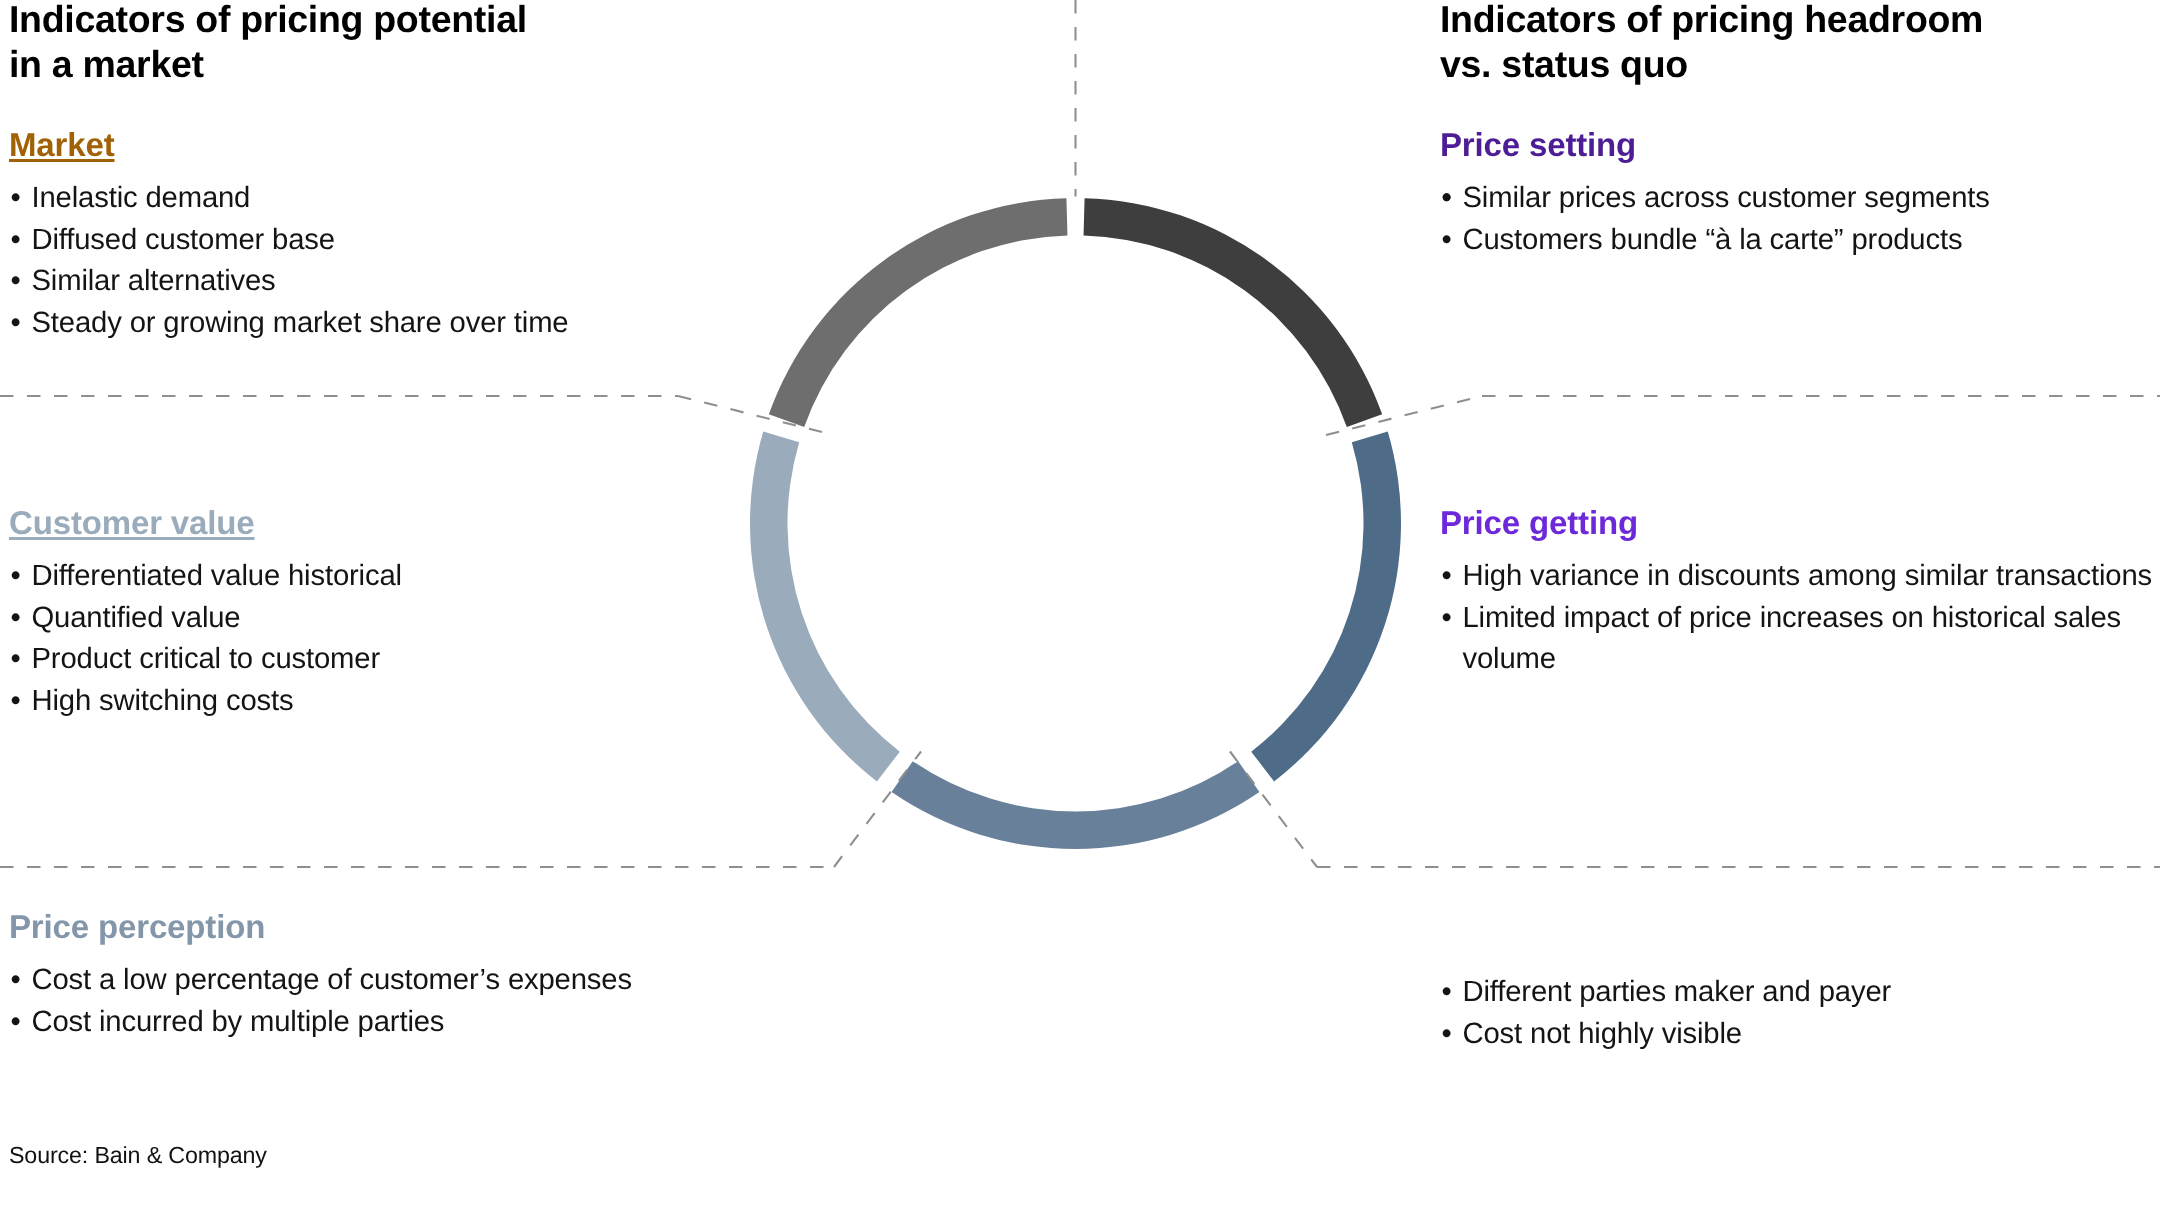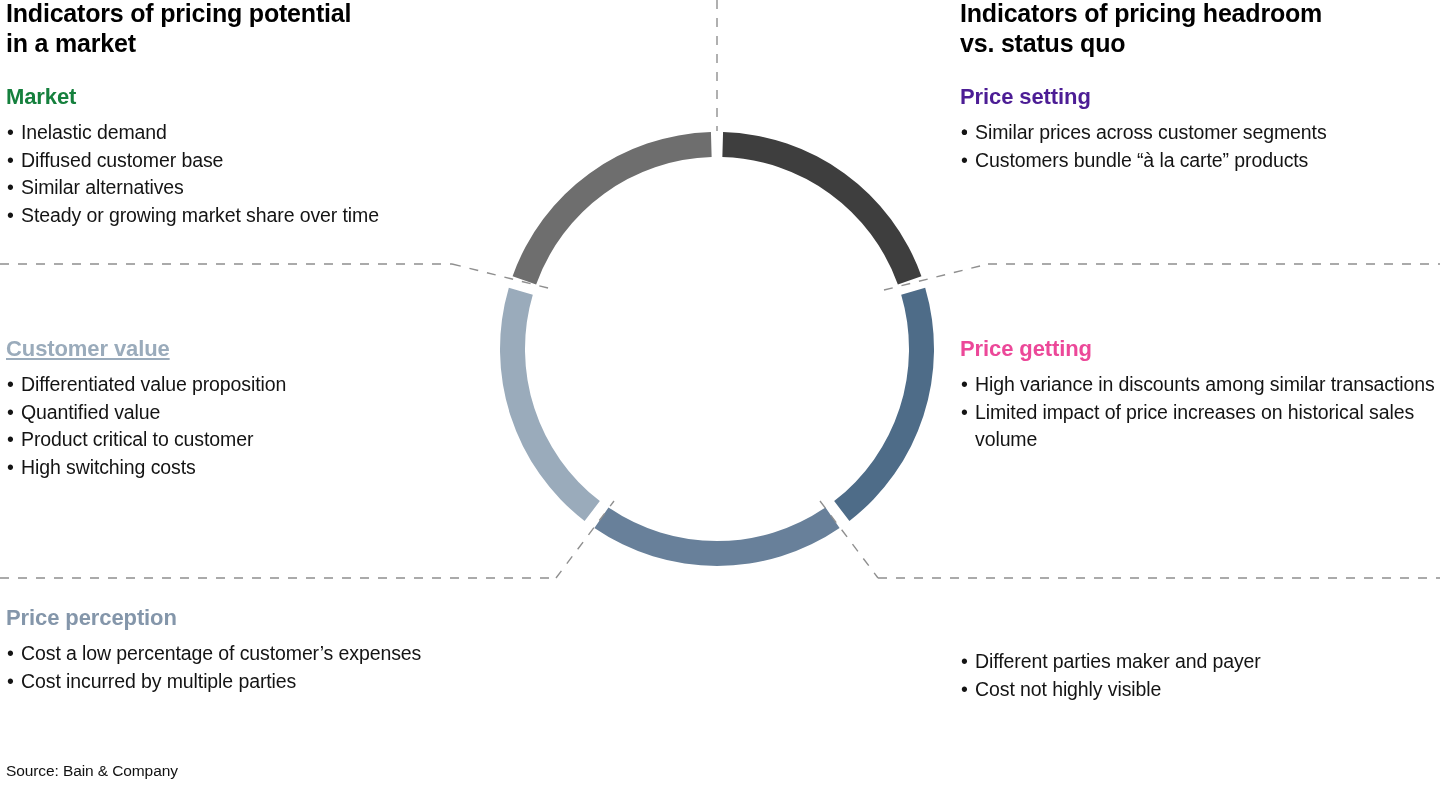--- a/index.html
+++ b/index.html
@@ -77,21 +77,21 @@
         <line x1="878" y1="578" x2="1440" y2="578" stroke="#8f8f8f" stroke-width="1.4" stroke-dasharray="9 9"></line>
         <line x1="820" y1="501" x2="878" y2="578" stroke="#8f8f8f" stroke-width="1.4" stroke-dasharray="9 9"></line>
       </g>
   </svg>
 
   <div class="block" id="q-tl">
     <div class="col-title">
       <div>Indicators of pricing potential</div>
       <div>in a market</div>
     </div>
-    <div class="sec-head gap-head" style="color: #15803d;">Market</div>
+    <div class="sec-head gap-head" style="color: #a16207; text-decoration: underline;">Market</div>
     <ul class="bullets">
       <li><span class="b">•</span><span>Inelastic demand</span></li>
       <li><span class="b">•</span><span>Diffused customer base</span></li>
       <li><span class="b">•</span><span>Similar alternatives</span></li>
       <li><span class="b">•</span><span>Steady or growing market share over time</span></li>
     </ul>
   </div>
 
   <div class="block" id="q-tr">
     <div class="col-title">
@@ -102,29 +102,29 @@
     <ul class="bullets">
       <li><span class="b">•</span></li>
       <li><span class="b">•</span><span>Similar prices across customer segments</span></li>
       <li><span class="b">•</span><span>Customers bundle “à la carte” products</span></li>
     </ul>
   </div>
 
   <div class="block" id="q-ml">
     <div class="sec-head" style="color: rgb(154, 171, 187); text-decoration: underline;">Customer value</div>
     <ul class="bullets">
-      <li><span class="b">•</span><span>Differentiated value proposition</span></li>
+      <li><span class="b">•</span><span>Differentiated value historical</span></li>
       <li><span class="b">•</span><span>Quantified value</span></li>
       <li><span class="b">•</span><span>Product critical to customer</span></li>
       <li><span class="b">•</span><span>High switching costs</span></li>
     </ul>
   </div>
 
   <div class="block" id="q-mr">
-    <div class="sec-head" style="color: #ec4899;">Price getting</div>
+    <div class="sec-head" style="color: #6d28d9;">Price getting</div>
     <ul class="bullets">
       <li><span class="b">•</span><span>High variance in discounts among similar transactions</span></li>
       <li><span class="b">•</span><span>Limited impact of price increases on historical sales volume</span></li>
     </ul>
   </div>
 
   <div class="block" id="q-bl">
     <div class="sec-head" style="color: rgb(132, 150, 170);">Price perception</div>
     <ul class="bullets">
       <li><span class="b">•</span><span>Cost a low percentage of customer’s expenses</span></li>

